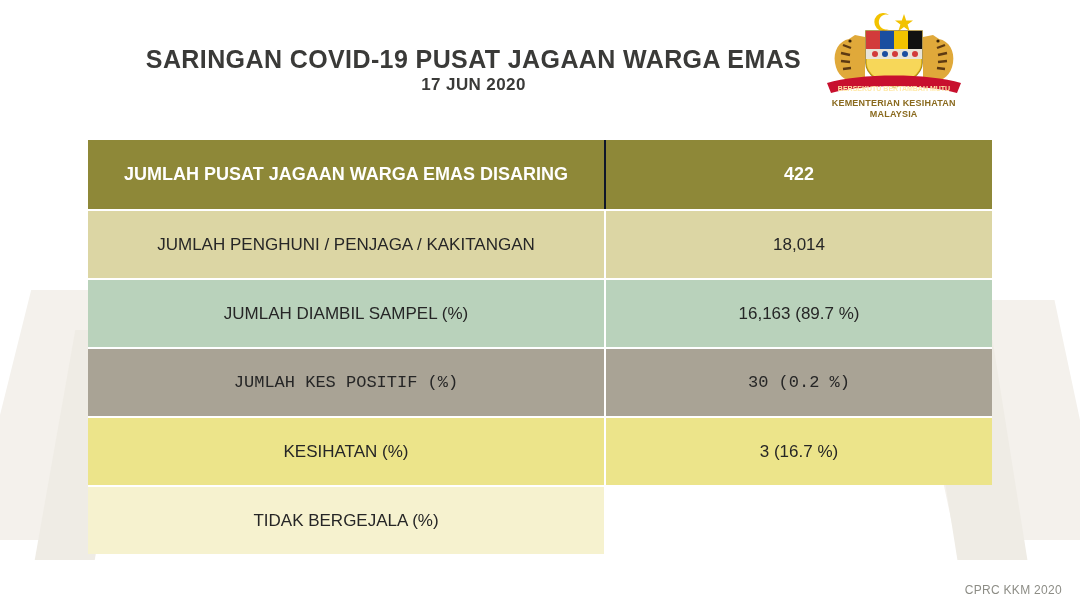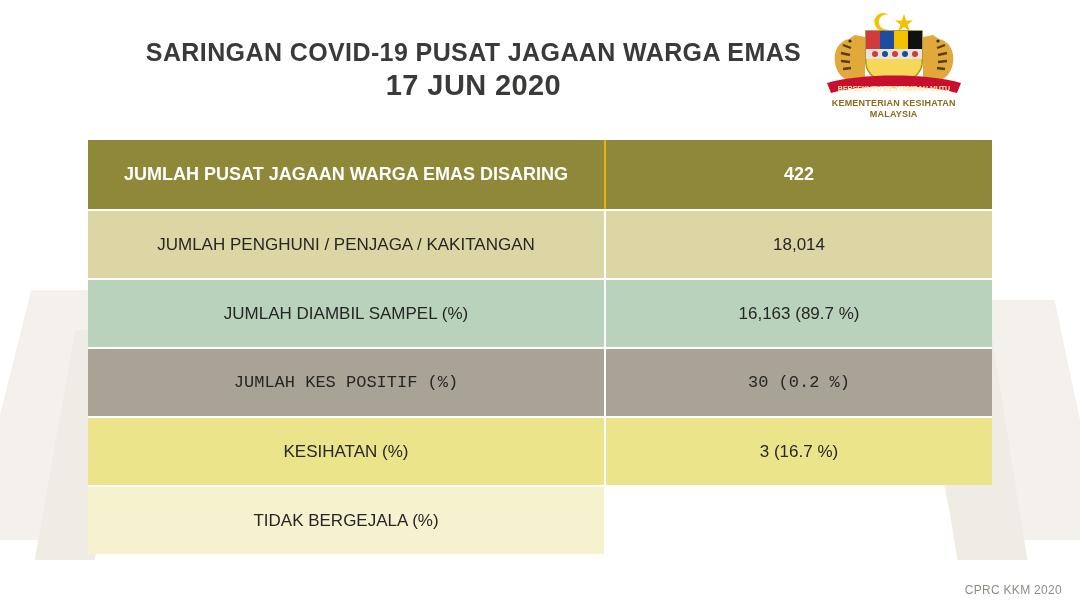--- a/index.html
+++ b/index.html
@@ -73,21 +73,21 @@
   }
   .header-title .line1 {
     font-size: 25px;
     font-weight: bold;
     color: #3a3a38;
     letter-spacing: 0.4px;
     line-height: 1.22;
     white-space: nowrap;
   }
   .header-title .line2 {
-    font-size: 29px;
+    font-size: 17px;
     font-weight: bold;
     color: #3a3a38;
     letter-spacing: 0.4px;
     line-height: 1.22;
   }
 
   
   .emblem {
     width: 165px;
     height: 118px;
@@ -133,21 +133,21 @@
     align-items: center;
     justify-content: center;
     font-size: 17px;
     color: #262626;
     box-sizing: border-box;
     text-align: center;
   }
   .cell.label { width: 518px; }
   .cell.value { width: 386px; }
   .row.r0 .cell { background: #8e8838; color: #ffffff; font-weight: bold; font-size: 18px; }
-  .row.r0 .cell.label { border-right: 2px solid #eab308; }
+  .row.r0 .cell.label { border-right: 2px solid #0f172a; }
   .row.r1 .cell { background: #dcd6a4; }
   .row.r1 .cell.label { border-right: 2px solid #ffffff; }
   .row.r2 .cell { background: #b9d2bb; }
   .row.r2 .cell.label { border-right: 2px solid #ffffff; }
   .row.r3 .cell { background: #a9a395; font-family: Liberation Mono, monospace; }
   .row.r3 .cell.label { border-right: 2px solid #ffffff; }
   .row.r4 .cell { background: #ece48a; }
   .row.r4 .cell.label { border-right: 2px solid #ffffff; }
   .row.r5 .cell { background: #f6f2cf; }
   .row.r5 .cell.label { border-right: 2px solid #ffffff; }

